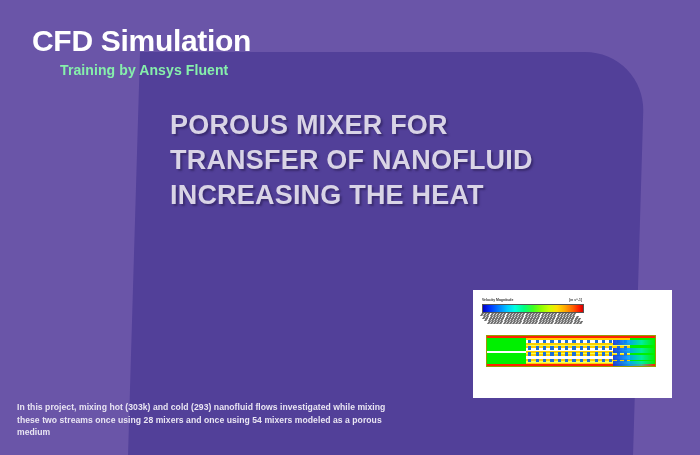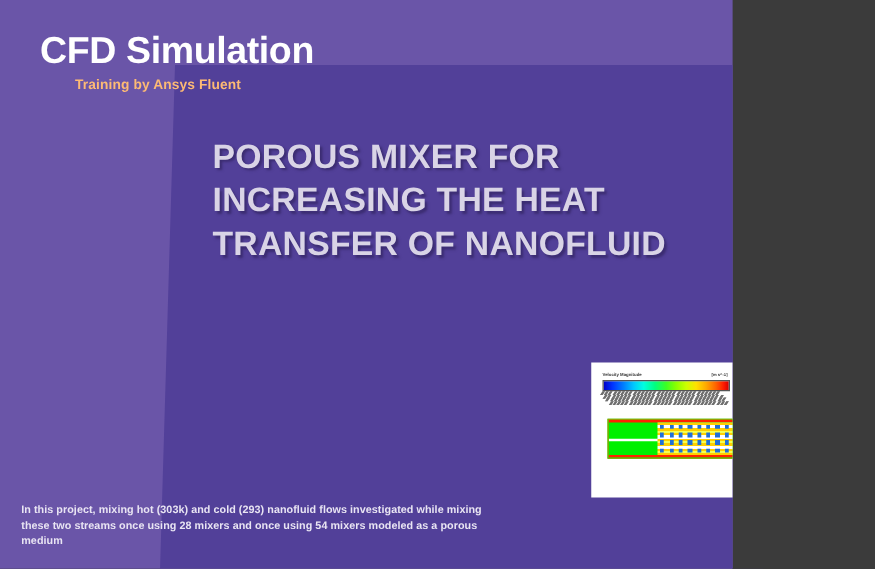--- a/index.html
+++ b/index.html
@@ -3,21 +3,21 @@
 <meta charset="utf-8">
 <title>CFD Simulation Slide</title>
 <style>
   html, body {
     margin: 0;
     padding: 0;
     background: #3b3b3b;
   }
   #slide {
     position: relative;
-    width: 586px;
+    width: 700px;
     height: 455px;
     overflow: hidden;
     background: #6a55a8;
     font-family: "Liberation Sans", sans-serif;
     -webkit-font-smoothing: antialiased;
   }
 
   
   .bg-base {
     position: absolute;
@@ -52,23 +52,23 @@
     font-size: 30px;
     font-weight: bold;
     color: #ffffff;
     letter-spacing: -0.3px;
     white-space: nowrap;
   }
   .brand-sub {
     position: absolute;
     left: 60px;
     top: 62px;
-    font-size: 11px;
+    font-size: 14px;
     font-weight: bold;
-    color: #fdba74;
+    color: #86efac;
     letter-spacing: 0.1px;
     white-space: nowrap;
     text-align: center;
   }
 
   
   .main-heading {
     position: absolute;
     left: 170px;
     top: 108px;
@@ -275,22 +275,22 @@
   <div class="bg-base"></div>
   <div class="bg-dark-slab-inner"></div>
 
   <div class="header">
     <div class="brand-title">CFD Simulation</div>
     <div class="brand-sub">Training by Ansys Fluent</div>
   </div>
 
   <div class="main-heading">
     <div class="line">POROUS MIXER FOR</div>
+    <div class="line">TRANSFER OF NANOFLUID</div>
     <div class="line">INCREASING THE HEAT</div>
-    <div class="line">TRANSFER OF NANOFLUID</div>
   </div>
 
   <div class="description">In this project, mixing hot (303k) and cold (293) nanofluid flows investigated while mixing these two streams once using 28 mixers and once using 54 mixers modeled as a porous medium</div>
 
   <div class="cfd-panel">
 
     <div class="cfd-legend">
       <span class="cfd-legend-title">Velocity Magnitude</span>
       <span class="cfd-legend-units">[m s^-1]</span>
     </div>

